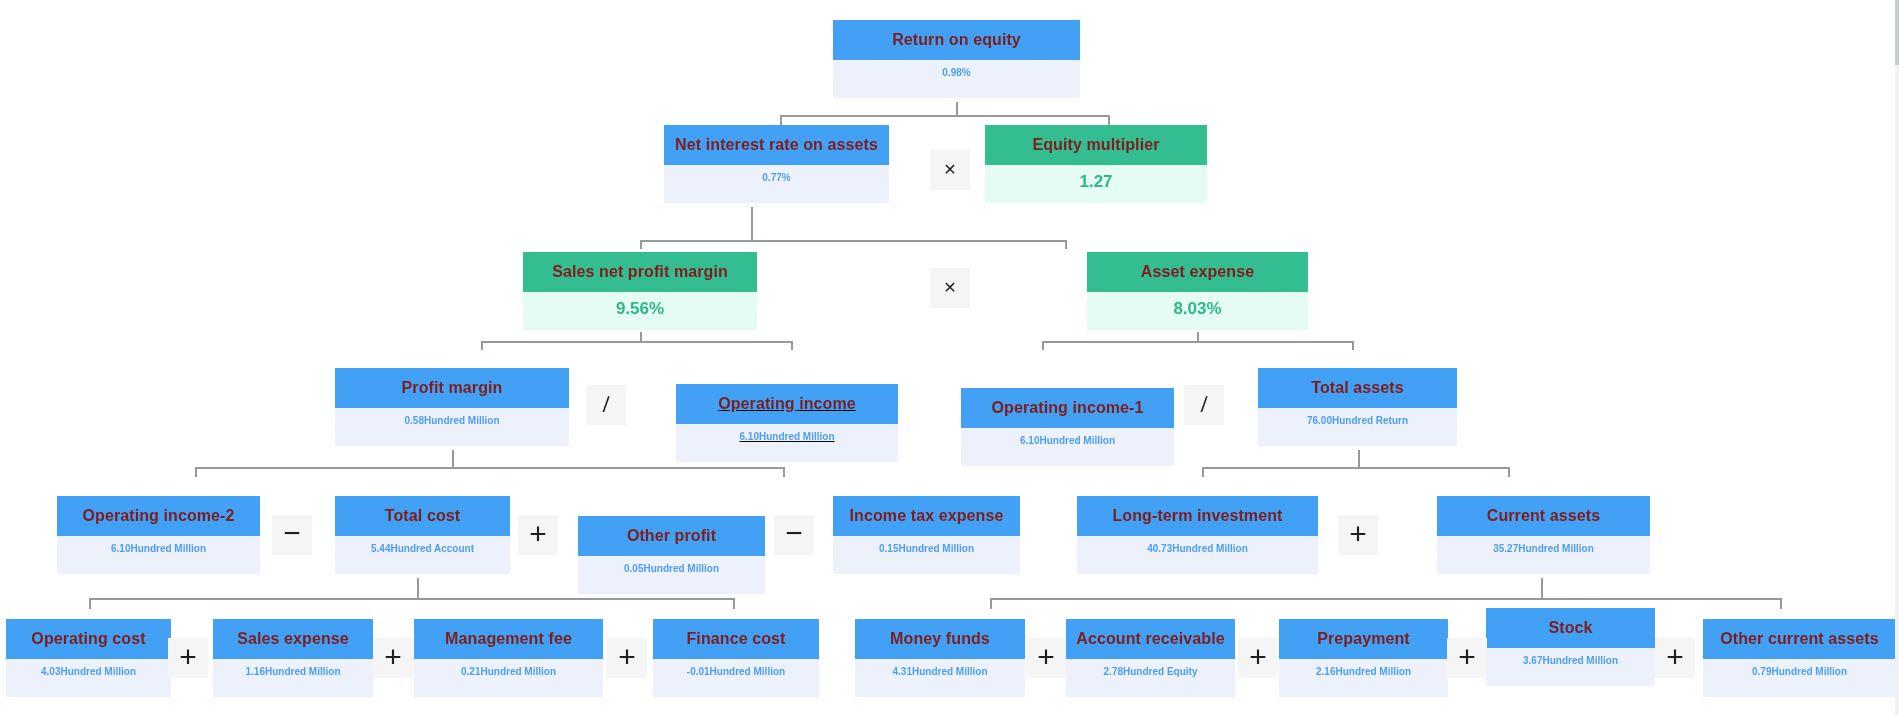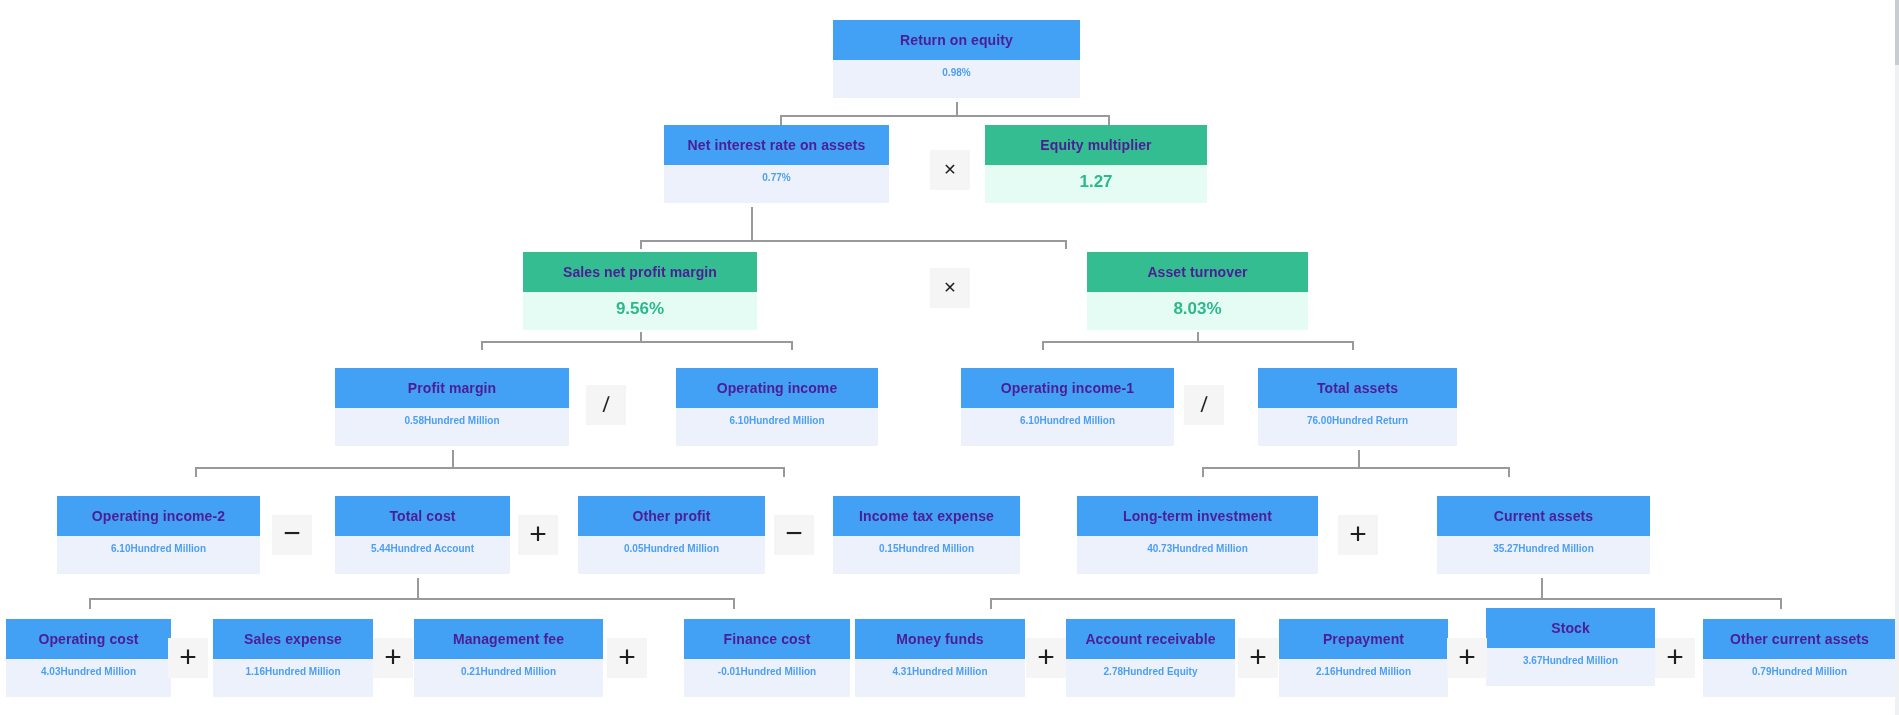--- a/index.html
+++ b/index.html
@@ -1,21 +1,21 @@
 <!DOCTYPE html>
 <html><head>
 <meta charset="utf-8">
 <style>
   html,body{margin:0;padding:0;background:#ffffff;}
   body{font-family:"Liberation Sans", sans-serif;}
   .stage{position:relative;width:1899px;height:715px;background:#ffffff;overflow:hidden;}
 
   .node{position:absolute;box-sizing:border-box;}
   .node-header{height:40px;display:flex;align-items:center;justify-content:center;
-    color:#4c1d95;font-weight:bold;font-size:14px;letter-spacing:.1px;white-space:nowrap;}
+    color:#7f1d1d;font-weight:bold;font-size:16px;letter-spacing:.1px;white-space:nowrap;}
   .node-value{height:38px;box-sizing:border-box;display:flex;align-items:flex-start;justify-content:center;
     padding-top:7px;font-weight:bold;font-size:10px;white-space:nowrap;}
   .node.blue  .node-header{background:var(--blue-header);}
   .node.blue  .node-value {background:var(--blue-value-bg);color:var(--blue-value-text);}
   .node.green .node-header{background:var(--green-header);}
   .node.green .node-value {background:var(--green-value-bg);color:var(--green-value-text);font-size:17px;}
 
   .op{position:absolute;display:flex;align-items:center;justify-content:center;
     background:var(--operator-bg);color:var(--operator-text);}
   .op span{line-height:1;}
@@ -79,48 +79,48 @@
   </div>
       <div class="node green" style="left: 985px; top: 125px; width: 222px;">
     <div class="node-header">Equity multiplier</div>
     <div class="node-value">1.27</div>
   </div>
       <div class="node green" style="left: 523px; top: 252px; width: 234px;">
     <div class="node-header">Sales net profit margin</div>
     <div class="node-value">9.56%</div>
   </div>
       <div class="node green" style="left: 1087px; top: 252px; width: 221px;">
-    <div class="node-header">Asset turnover</div>
+    <div class="node-header">Asset expense</div>
     <div class="node-value">8.03%</div>
   </div>
       <div class="node blue" style="left: 335px; top: 368px; width: 234px; text-align: right;">
     <div class="node-header">Profit margin</div>
     <div class="node-value">0.58Hundred Million</div>
   </div>
-      <div class="node blue" style="left: 676px; top: 368px; width: 202px;">
+      <div class="node blue" style="left: 676px; top: 384px; width: 222px; text-decoration: underline;">
     <div class="node-header">Operating income</div>
     <div class="node-value">6.10Hundred Million</div>
   </div>
-      <div class="node blue" style="left: 961px; top: 368px; width: 213px;">
+      <div class="node blue" style="left: 961px; top: 388px; width: 213px;">
     <div class="node-header">Operating income-1</div>
     <div class="node-value">6.10Hundred Million</div>
   </div>
       <div class="node blue" style="left: 1258px; top: 368px; width: 199px;">
     <div class="node-header">Total assets</div>
     <div class="node-value">76.00Hundred Return</div>
   </div>
       <div class="node blue" style="left: 57px; top: 496px; width: 203px;">
     <div class="node-header">Operating income-2</div>
     <div class="node-value">6.10Hundred Million</div>
   </div>
       <div class="node blue" style="left: 335px; top: 496px; width: 175px;">
     <div class="node-header">Total cost</div>
     <div class="node-value">5.44Hundred Account</div>
   </div>
-      <div class="node blue" style="left: 578px; top: 496px; width: 187px;">
+      <div class="node blue" style="left: 578px; top: 516px; width: 187px;">
     <div class="node-header">Other profit</div>
     <div class="node-value">0.05Hundred Million</div>
   </div>
       <div class="node blue" style="left: 833px; top: 496px; width: 187px;">
     <div class="node-header">Income tax expense</div>
     <div class="node-value">0.15Hundred Million</div>
   </div>
       <div class="node blue" style="left: 1077px; top: 496px; width: 241px;">
     <div class="node-header">Long-term investment</div>
     <div class="node-value">40.73Hundred Million</div>
@@ -134,21 +134,21 @@
     <div class="node-value">4.03Hundred Million</div>
   </div>
       <div class="node blue" style="left: 213px; top: 619px; width: 160px;">
     <div class="node-header">Sales expense</div>
     <div class="node-value">1.16Hundred Million</div>
   </div>
       <div class="node blue" style="left: 414px; top: 619px; width: 189px;">
     <div class="node-header">Management fee</div>
     <div class="node-value">0.21Hundred Million</div>
   </div>
-      <div class="node blue" style="left: 684px; top: 619px; width: 166px;">
+      <div class="node blue" style="left: 653px; top: 619px; width: 166px;">
     <div class="node-header">Finance cost</div>
     <div class="node-value">-0.01Hundred Million</div>
   </div>
       <div class="node blue" style="left: 855px; top: 619px; width: 170px;">
     <div class="node-header">Money funds</div>
     <div class="node-value">4.31Hundred Million</div>
   </div>
       <div class="node blue" style="left: 1066px; top: 619px; width: 169px;">
     <div class="node-header">Account receivable</div>
     <div class="node-value">2.78Hundred Equity</div>

